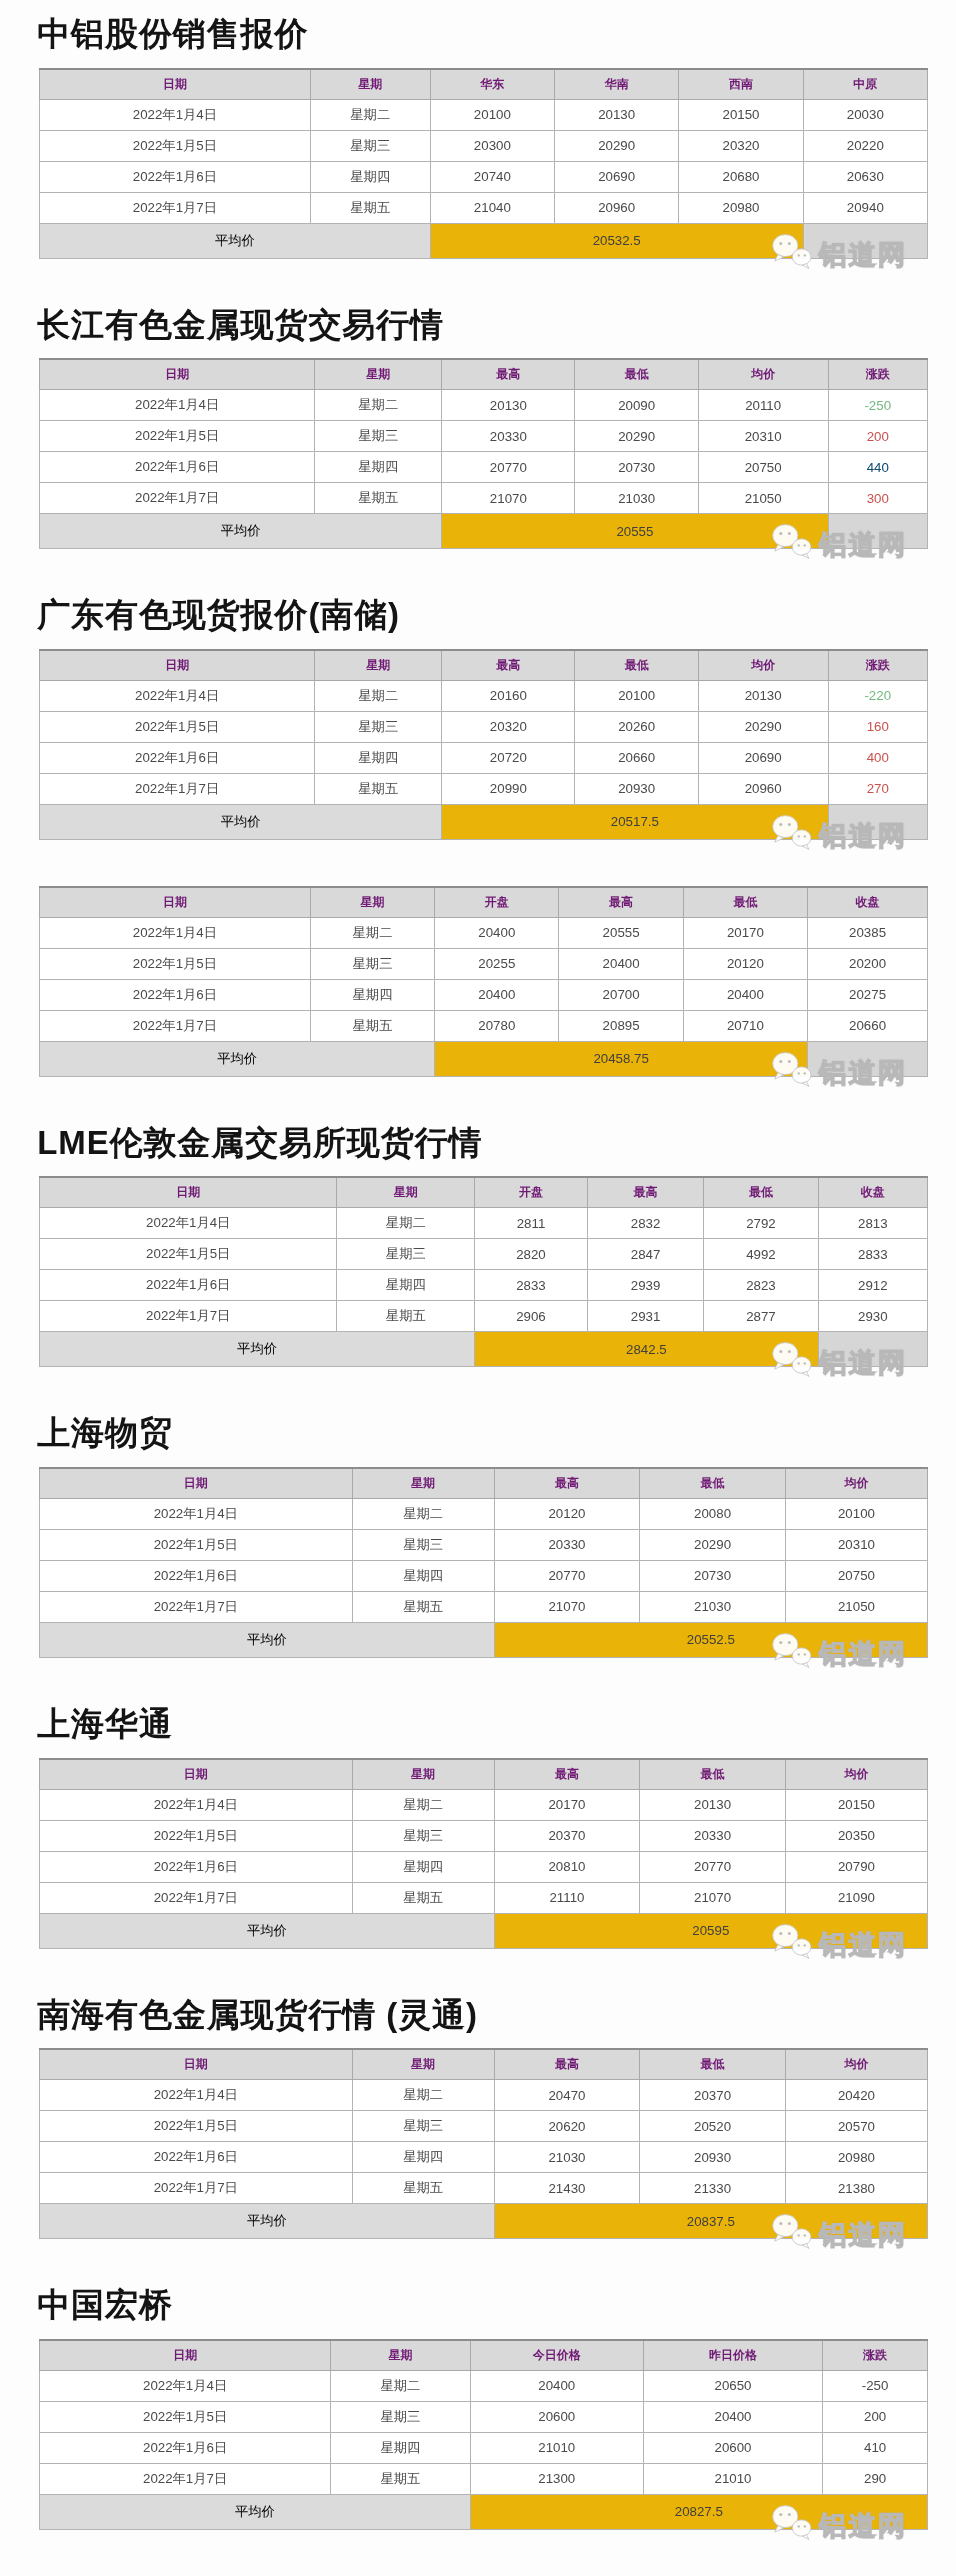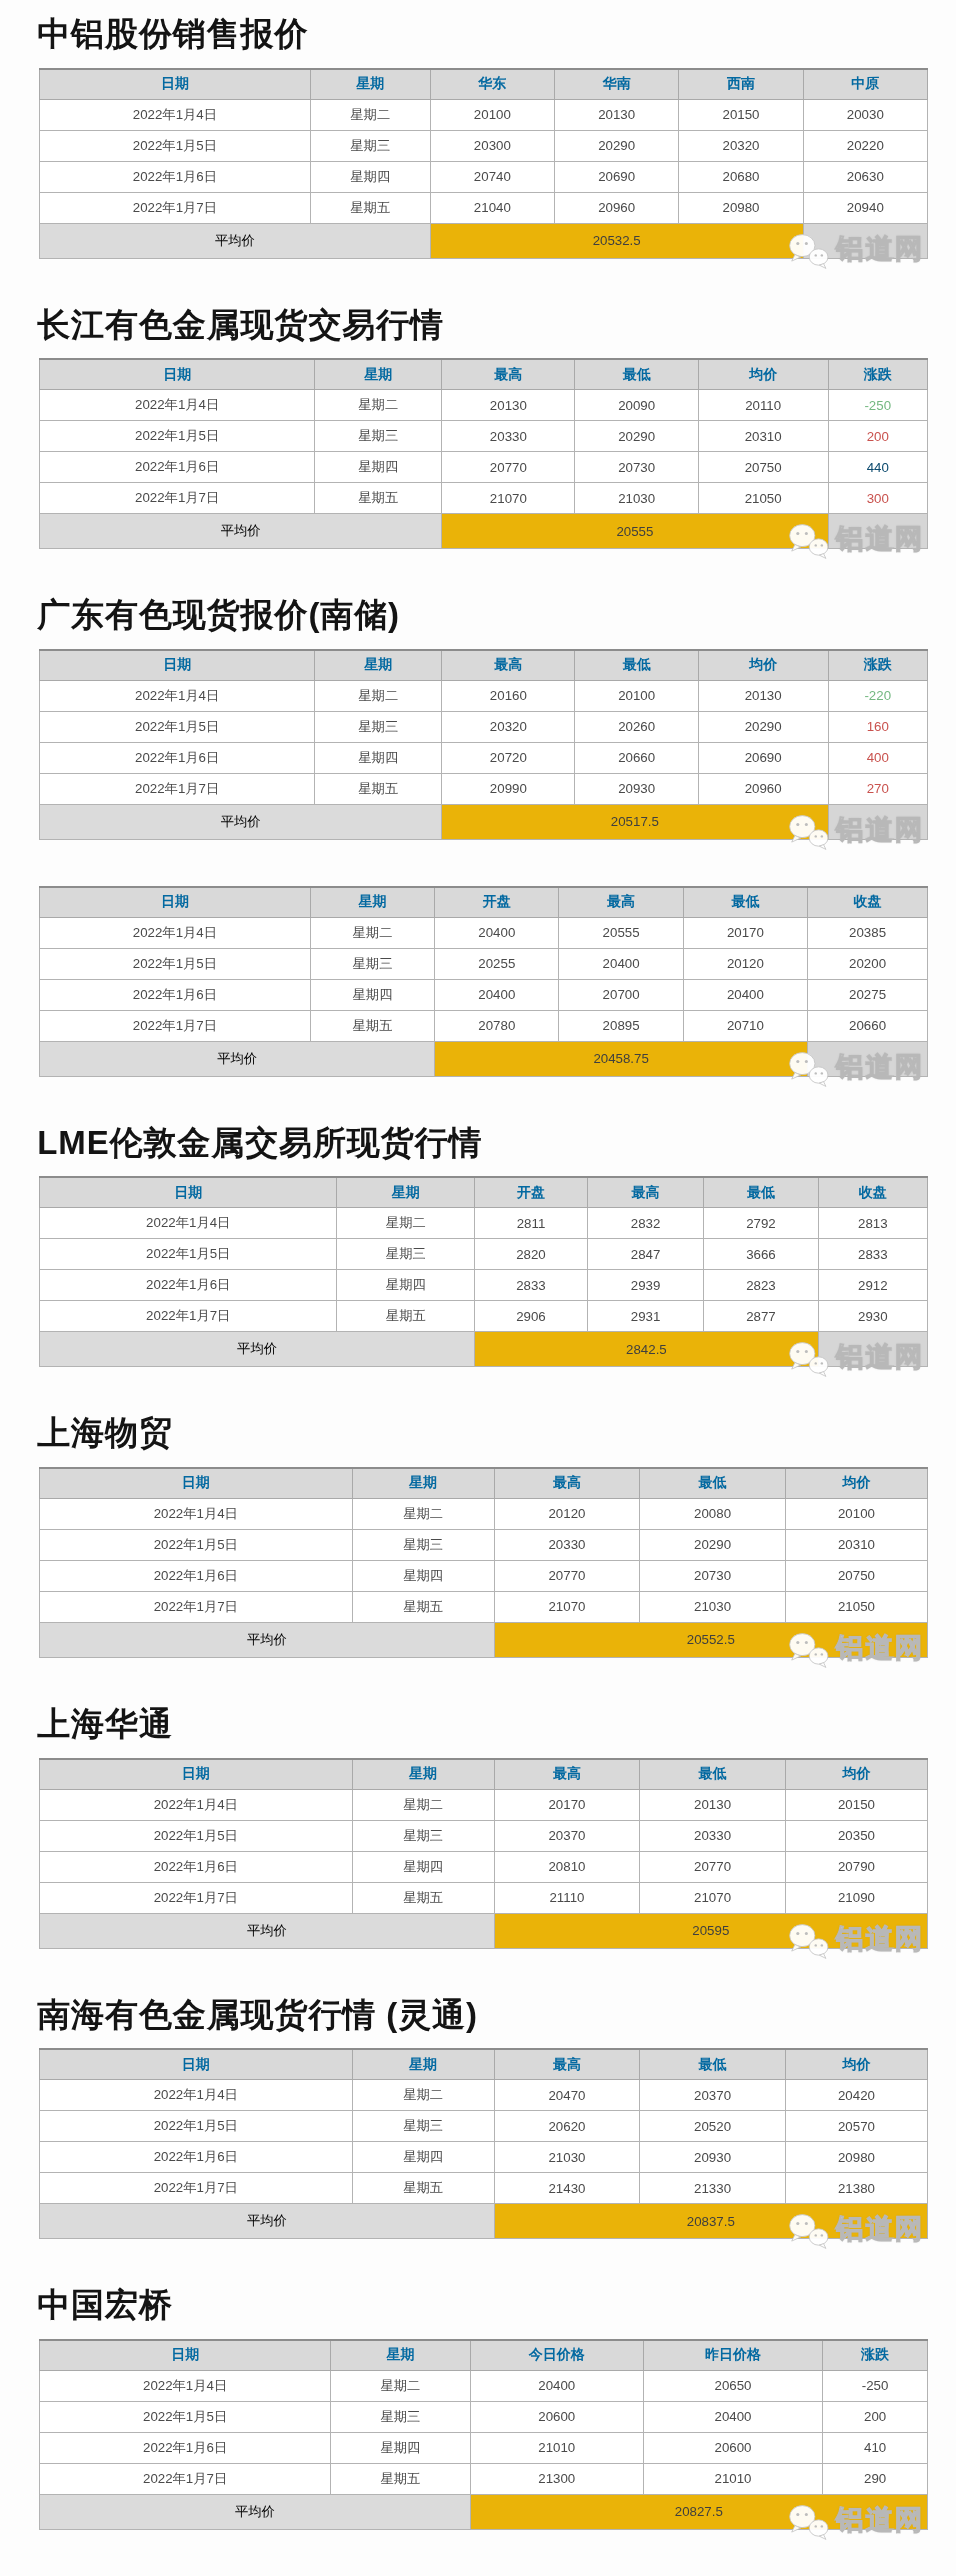--- a/index.html
+++ b/index.html
@@ -24,37 +24,37 @@
     table-layout:fixed;
     border-left:0.9px solid #b3b3b3;
     border-right:0.9px solid #b3b3b3;
     border-top:2.7px solid #8c8c8c;
     border-bottom:1.8px solid #9c9c9c;
   }
   th{
     background:#d9d9d9;
     border:0.9px solid #a9a9a9;
     height:29px;
-    font-size:14px;font-weight:600;color:#0369a1;
+    font-size:12px;font-weight:600;color:#701a75;
     text-align:center;padding:0 3.5px;
   }
   td{
     background:#ffffff;
     border:0.9px solid #b3b3b3;
     height:30px;
     font-size:13.3px;color:#4a4a4a;
     text-align:center;padding:0 3.5px;
     overflow:hidden;white-space:nowrap;
   }
   td.avg-label{background:#dbdbdb;height:34px;color:#000000;}
   td.avg-value{background:#eab308;color:#3f3f3f;}
   td.avg-empty{background:#d6d6d6;}
   .watermark{
-    position:absolute;right:4px;bottom:-14px;
-    display:flex;align-items:flex-start;gap:6.2px;
+    position:absolute;right:21px;bottom:-14px;
+    display:flex;align-items:flex-end;gap:6.2px;
     pointer-events:none;
   }
   .watermark-text{
     font-size:27.5px;font-weight:700;
     color:rgba(255,255,255,0.95);
     -webkit-text-stroke:1.2px #b8b8b8;
     text-shadow:0 0 1.8px rgba(140,140,140,0.45);
     letter-spacing:1.8px;
   }
 </style>
@@ -414,21 +414,21 @@
               <td>2811</td>
               <td>2832</td>
               <td>2792</td>
               <td>2813</td>
             </tr>
             <tr>
               <td>2022年1月5日</td>
               <td>星期三</td>
               <td>2820</td>
               <td>2847</td>
-              <td>3666</td>
+              <td>4992</td>
               <td>2833</td>
             </tr>
             <tr>
               <td>2022年1月6日</td>
               <td>星期四</td>
               <td>2833</td>
               <td>2939</td>
               <td>2823</td>
               <td>2912</td>
             </tr>

